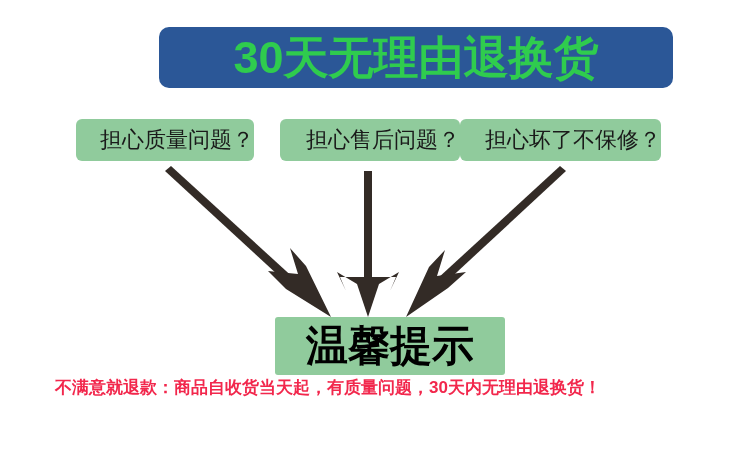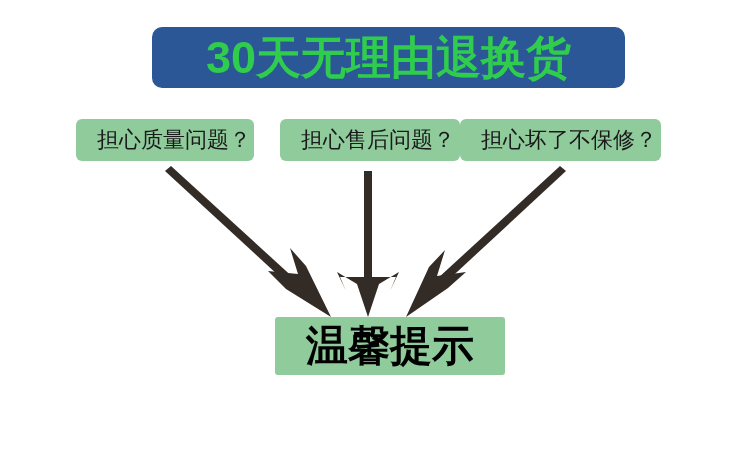--- a/index.html
+++ b/index.html
@@ -10,23 +10,23 @@
   #poster {
     position: relative;
     width: 750px;
     height: 454px;
     background: #ffffff;
     overflow: hidden;
     font-family: "Liberation Sans", "DejaVu Sans", sans-serif;
   }
   .headline-box {
     position: absolute;
-    left: 152px;
+    left: 159px;
     top: 27px;
-    width: 473px;
+    width: 514px;
     height: 61px;
     background: #2B5797;
     border-radius: 10px;
     display: flex;
     align-items: center;
     justify-content: center;
     box-sizing: border-box;
   }
   .headline-text {
     color: #2FCC4E;
@@ -38,23 +38,22 @@
     font-family: "Liberation Sans", "DejaVu Sans", sans-serif;
   }
   .q-box {
     position: absolute;
     top: 119px;
     height: 42px;
     background: #90CB9C;
     border-radius: 6px;
     display: flex;
     align-items: center;
-    justify-content: flex-start;
+    justify-content: flex-end;
     box-sizing: border-box;
-    padding-left: 21px;
   }
   .q-text {
     color: #1a1a1a;
     font-size: 22px;
     line-height: 1;
     white-space: nowrap;
     font-family: "Liberation Sans", "DejaVu Sans", sans-serif;
   }
   #q-box-1 { left: 76px;  width: 178px; }
   #q-box-2 { left: 280px; width: 180px; }
@@ -175,15 +174,16 @@
         L 429 267
         Z"></path>
     </g>
   </svg>
 
   <div class="tip-box">
     <span class="tip-text">温馨提示</span>
   </div>
 
   <div class="footnotes">
+    <div class="footnote-line">不满意就退款：商品自收货当天起，有质量问题，30天内无理由退换货！</div>
   </div>
 
 </div>
 
 </body></html>

